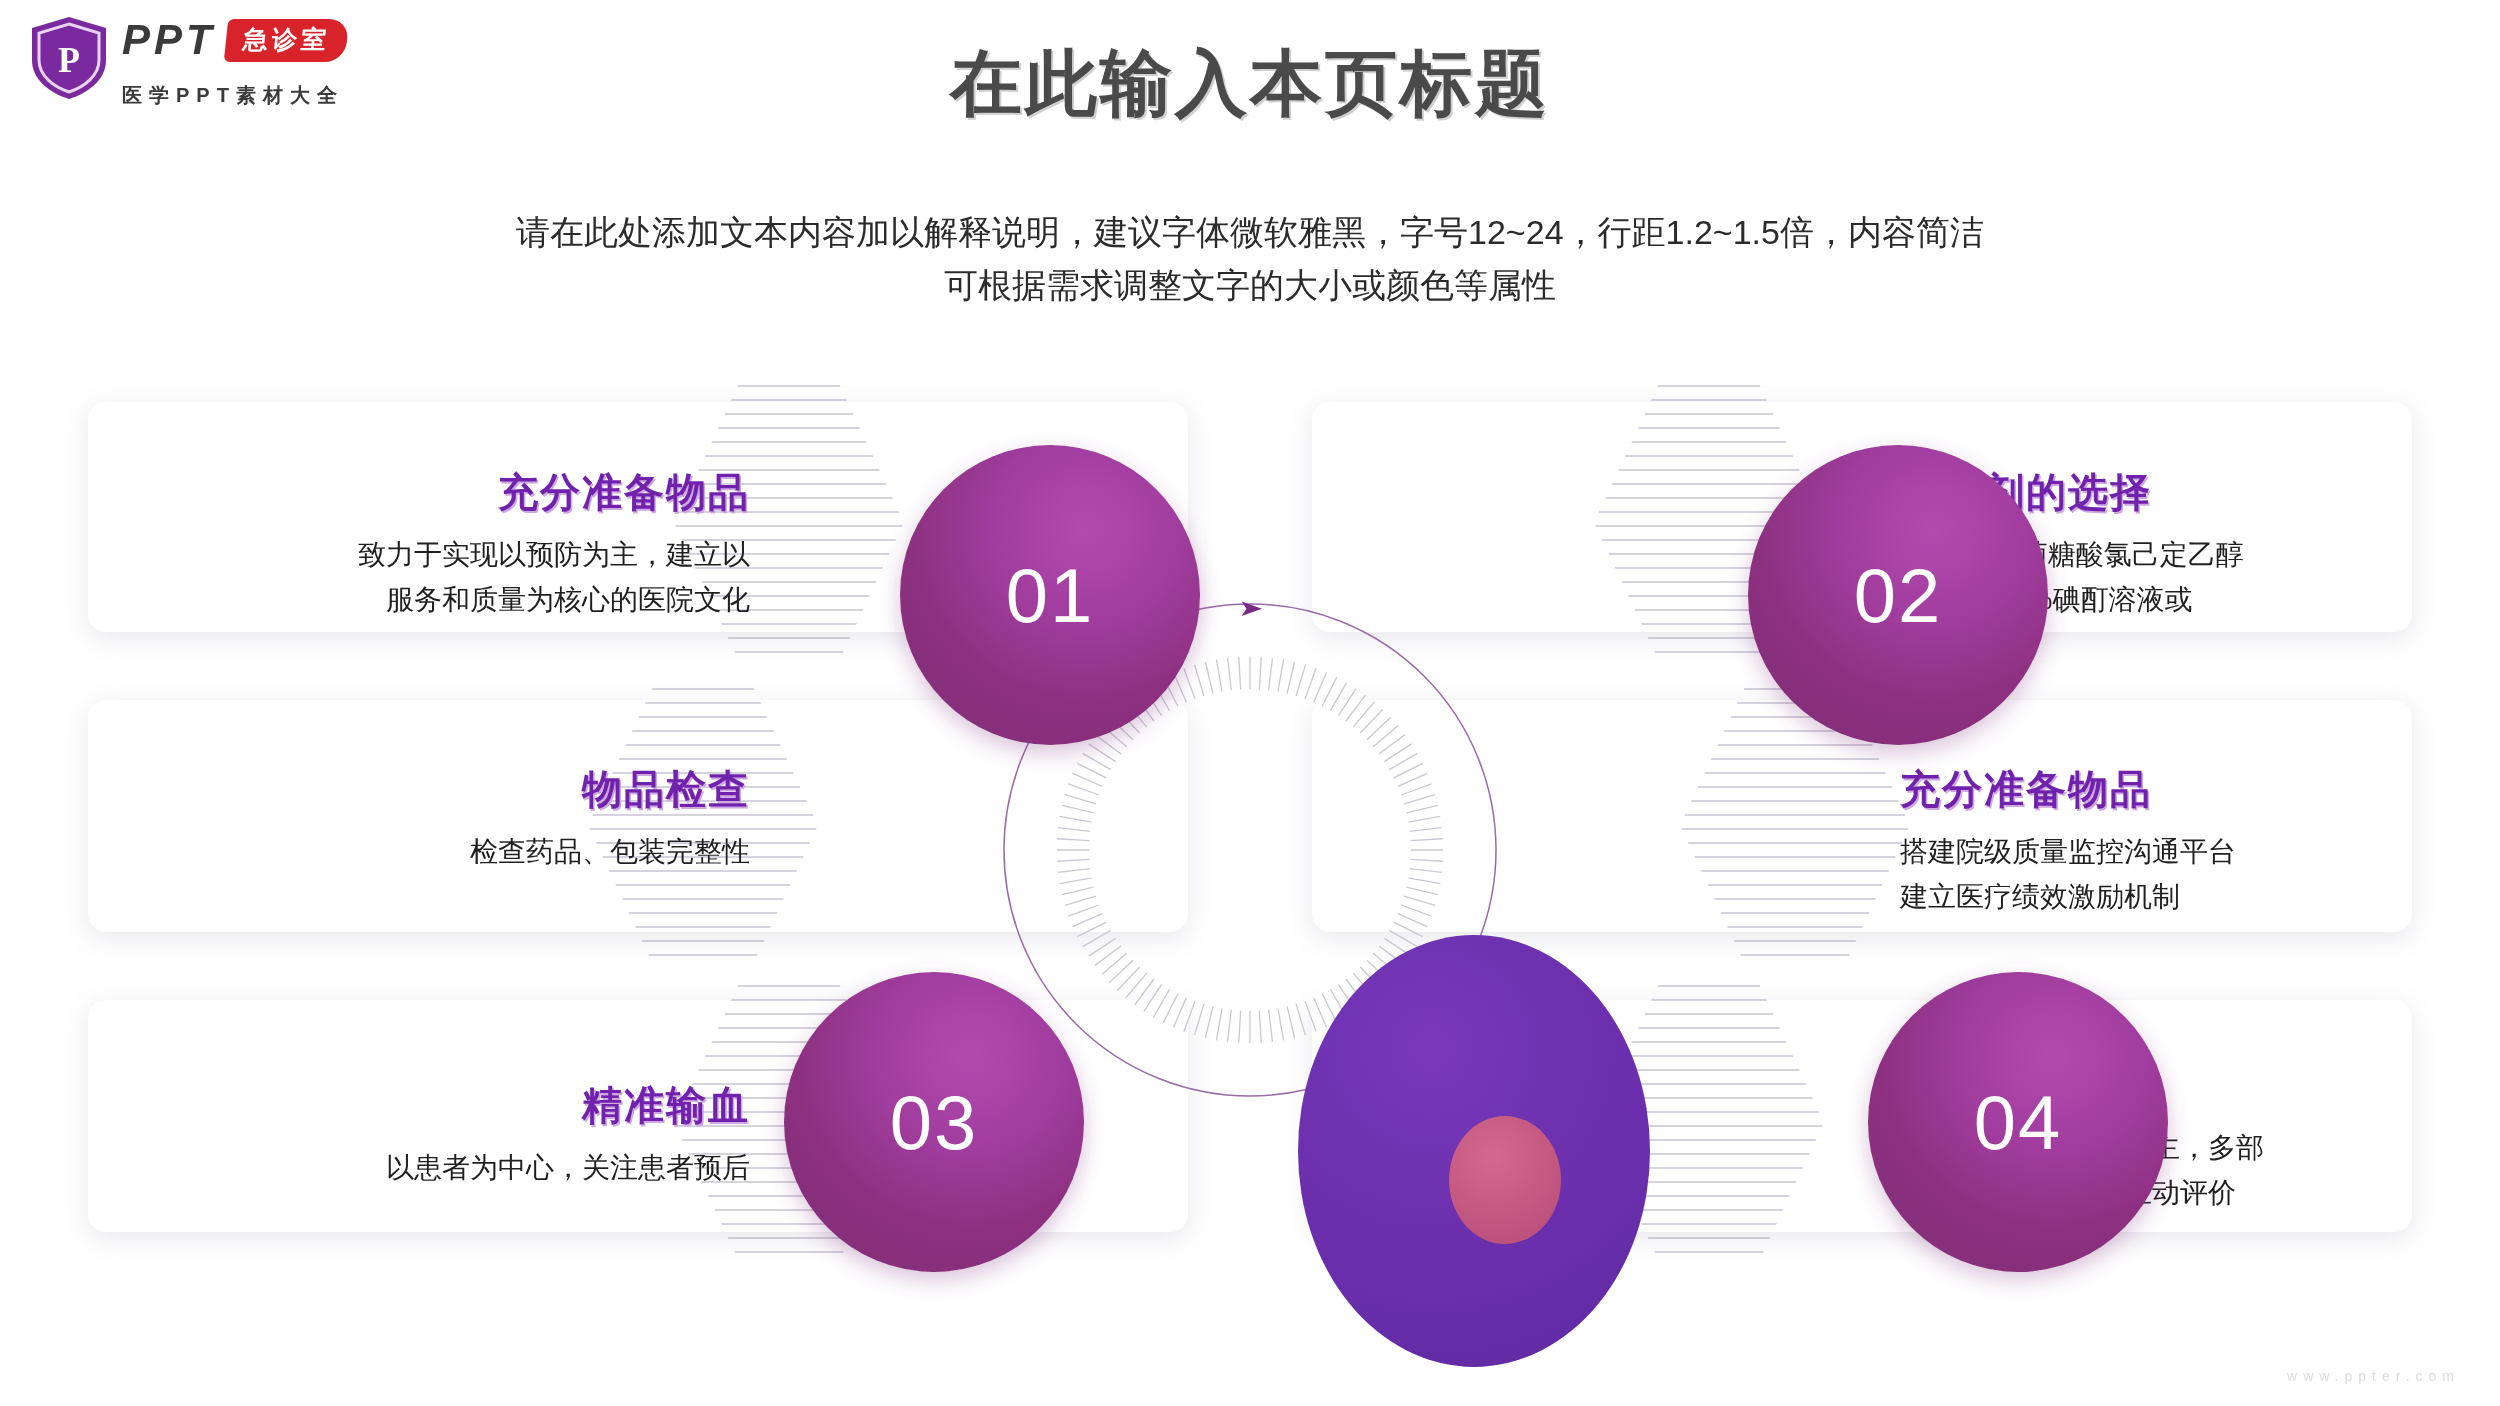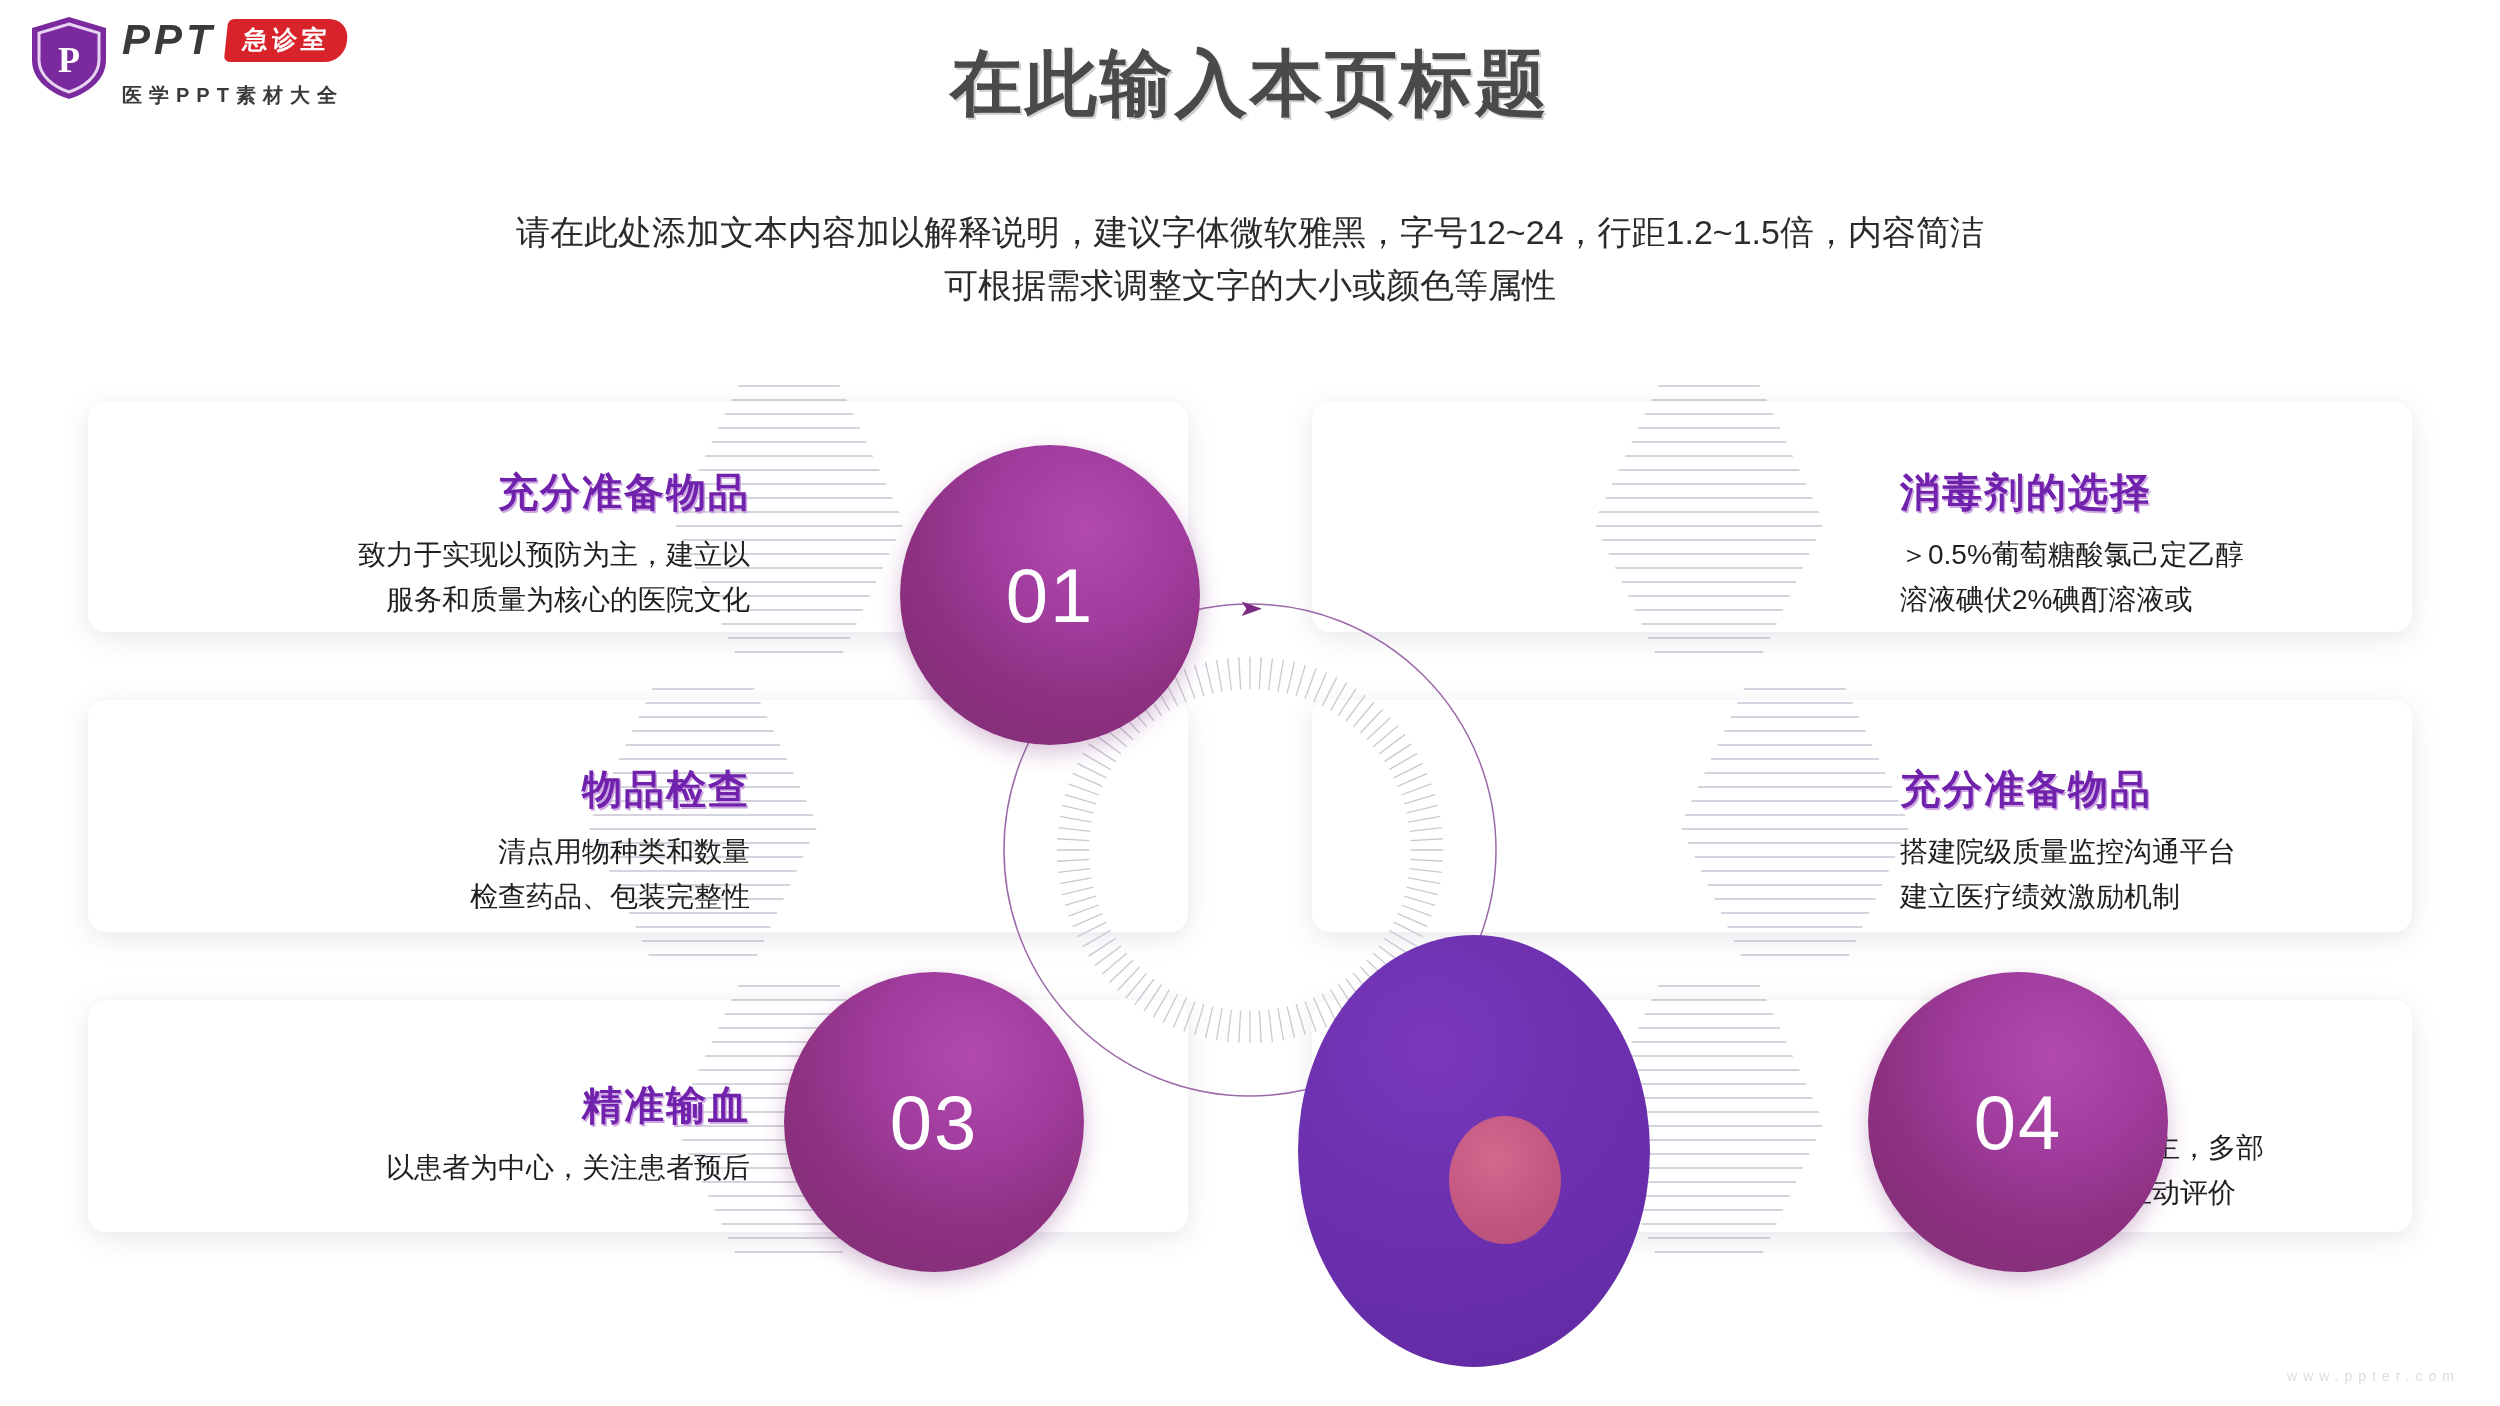--- a/index.html
+++ b/index.html
@@ -148,21 +148,20 @@
 <div class="hexstripe" id="hex-r2"></div>
 <div class="hexstripe" id="hex-r3"></div>
 
 <div class="tblock left" id="txt-01">
   <div class="t-head">充分准备物品</div>
   <div class="t-line">致力于实现以预防为主，建立以</div>
   <div class="t-line">服务和质量为核心的医院文化</div>
 </div>
 <div class="tblock left" id="txt-03">
   <div class="t-head">物品检查</div>
-  <div class="t-line">清点用物种类和数量</div>
   <div class="t-line">检查药品、包装完整性</div>
 </div>
 <div class="tblock left" id="txt-05">
   <div class="t-head">精准输血</div>
   <div class="t-line">以患者为中心，关注患者预后</div>
 </div>
 <div class="tblock right" id="txt-02">
   <div class="t-head">消毒剂的选择</div>
   <div class="t-line">＞0.5%葡萄糖酸氯己定乙醇</div>
   <div class="t-line">溶液碘伏2%碘酊溶液或</div>
@@ -293,20 +292,23 @@
         <line x1="488.194946641026" y1="489.22397468460724" x2="475.7416896209342" y2="436.6795516732967" stroke="#c9c9d4" stroke-width="2.2"></line>
         <line x1="503.4622883852627" y1="486.07152219272825" x2="494.08528679124845" y2="432.89190353006904" stroke="#c9c9d4" stroke-width="2.2"></line>
         <line x1="518.8870990144384" y1="483.81212012515925" x2="512.618081651676" y2="430.1772488070944" stroke="#c9c9d4" stroke-width="2.2"></line>
         <line x1="534.4171858519924" y1="482.4534135833001" x2="531.2773650908266" y2="428.54477303665163" stroke="#c9c9d4" stroke-width="2.2"></line>
       </g>
   </svg>
 
   <div class="badge" id="b01">
     <span>01</span>
   </div>
+  <div class="badge" id="b02">
+    <span>02</span>
+  </div>
   <div class="badge" id="b03">
     <span>03</span>
   </div>
   <div class="badge" id="b04">
     <span>04</span>
   </div>
 
   <div id="core">
     <div id="core-dot"></div>
   </div>

